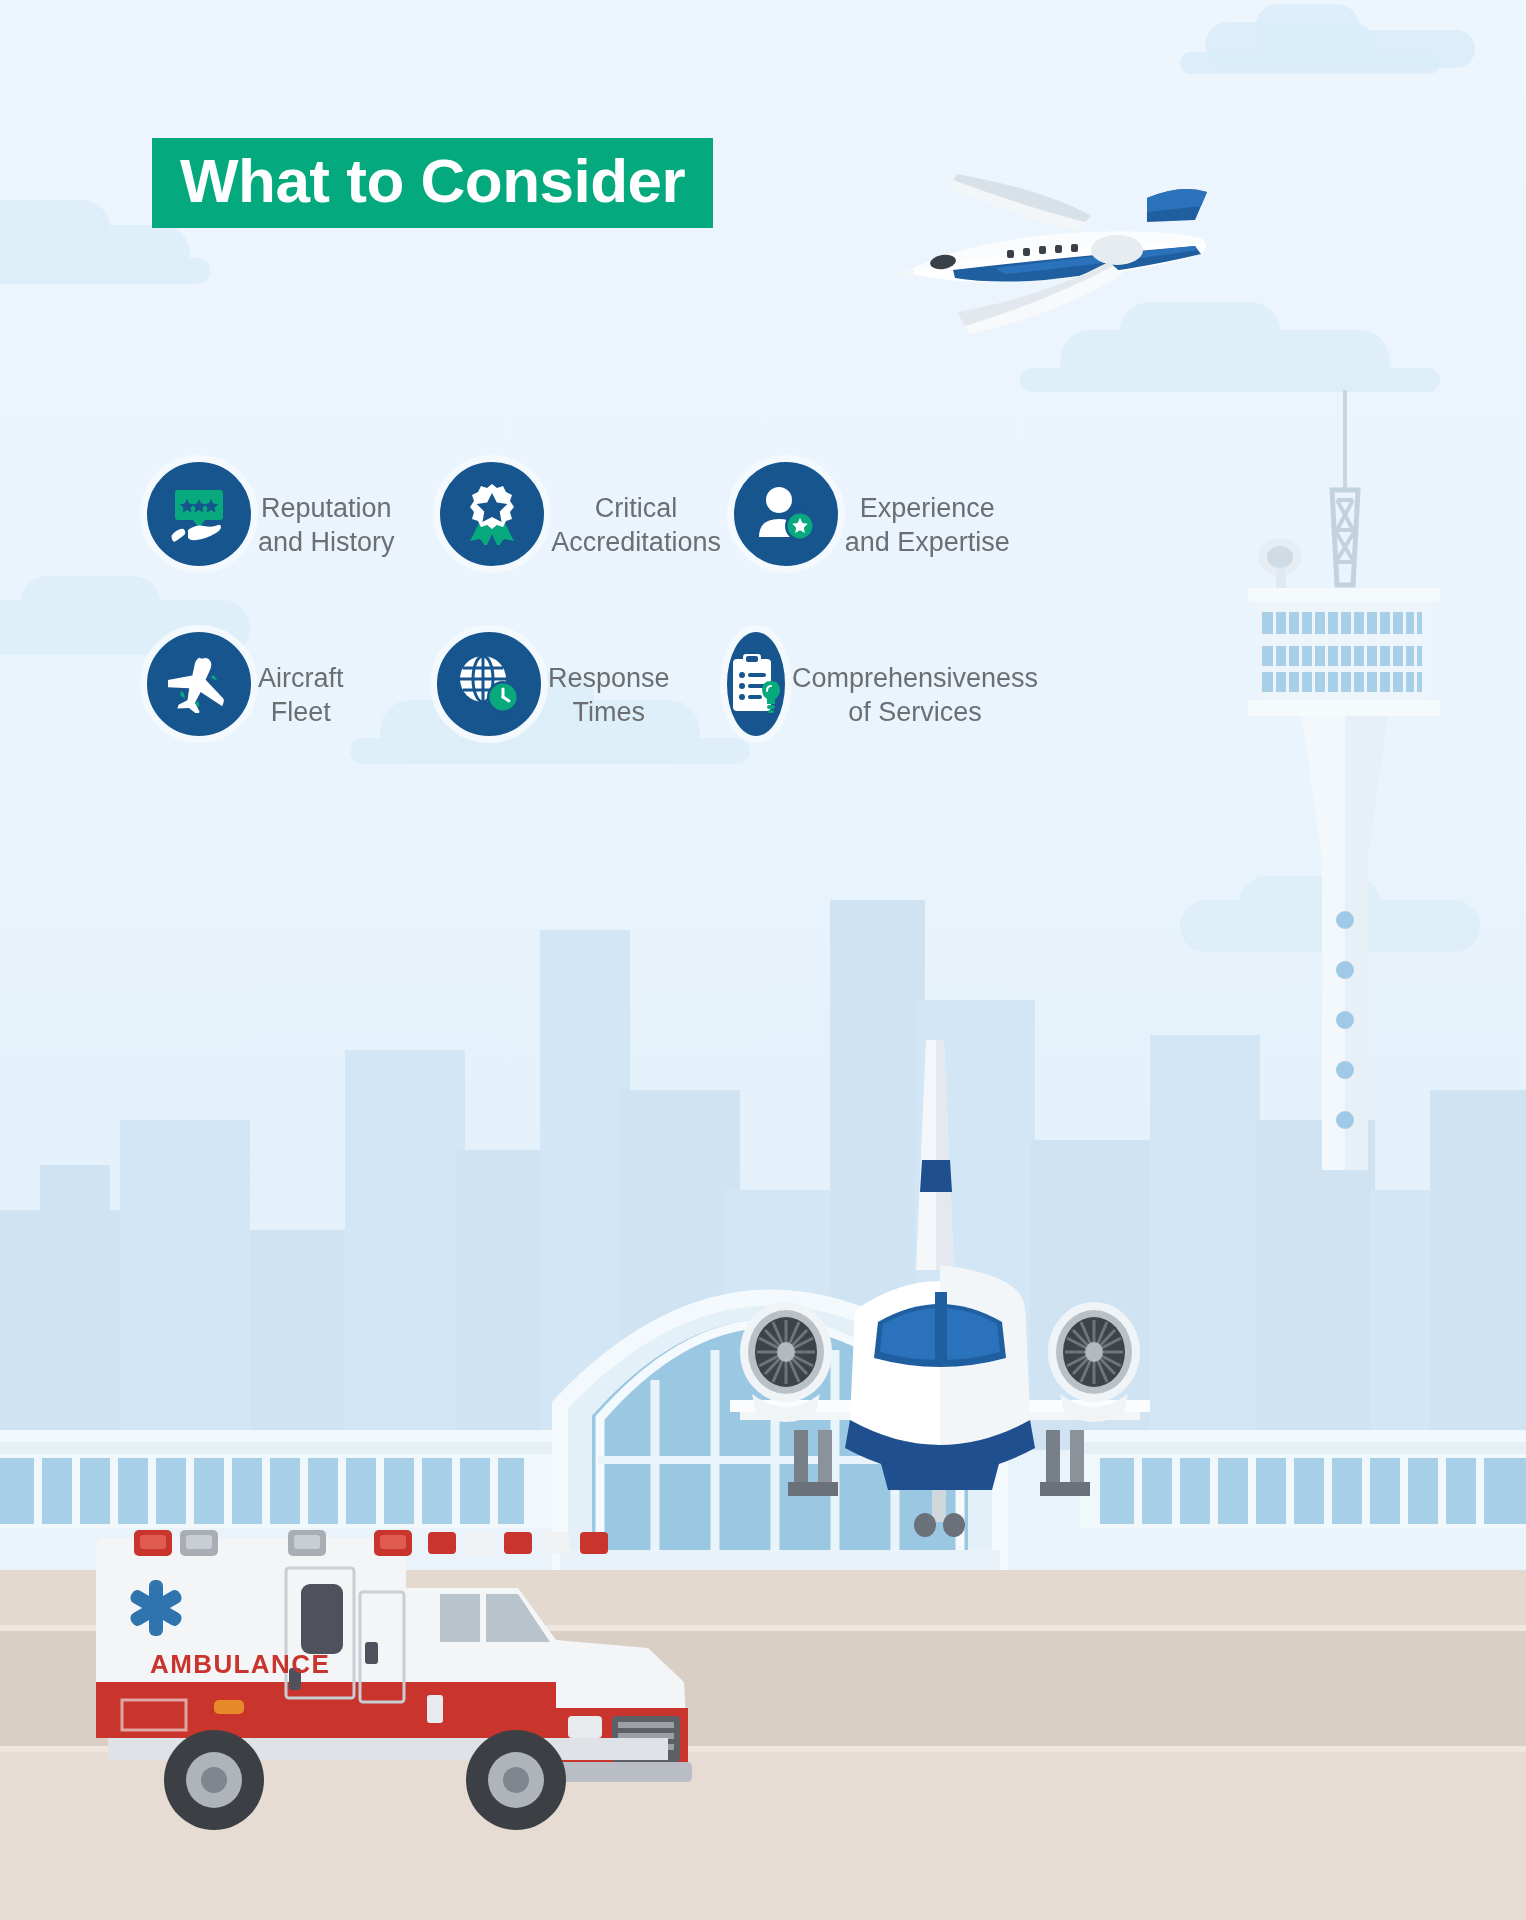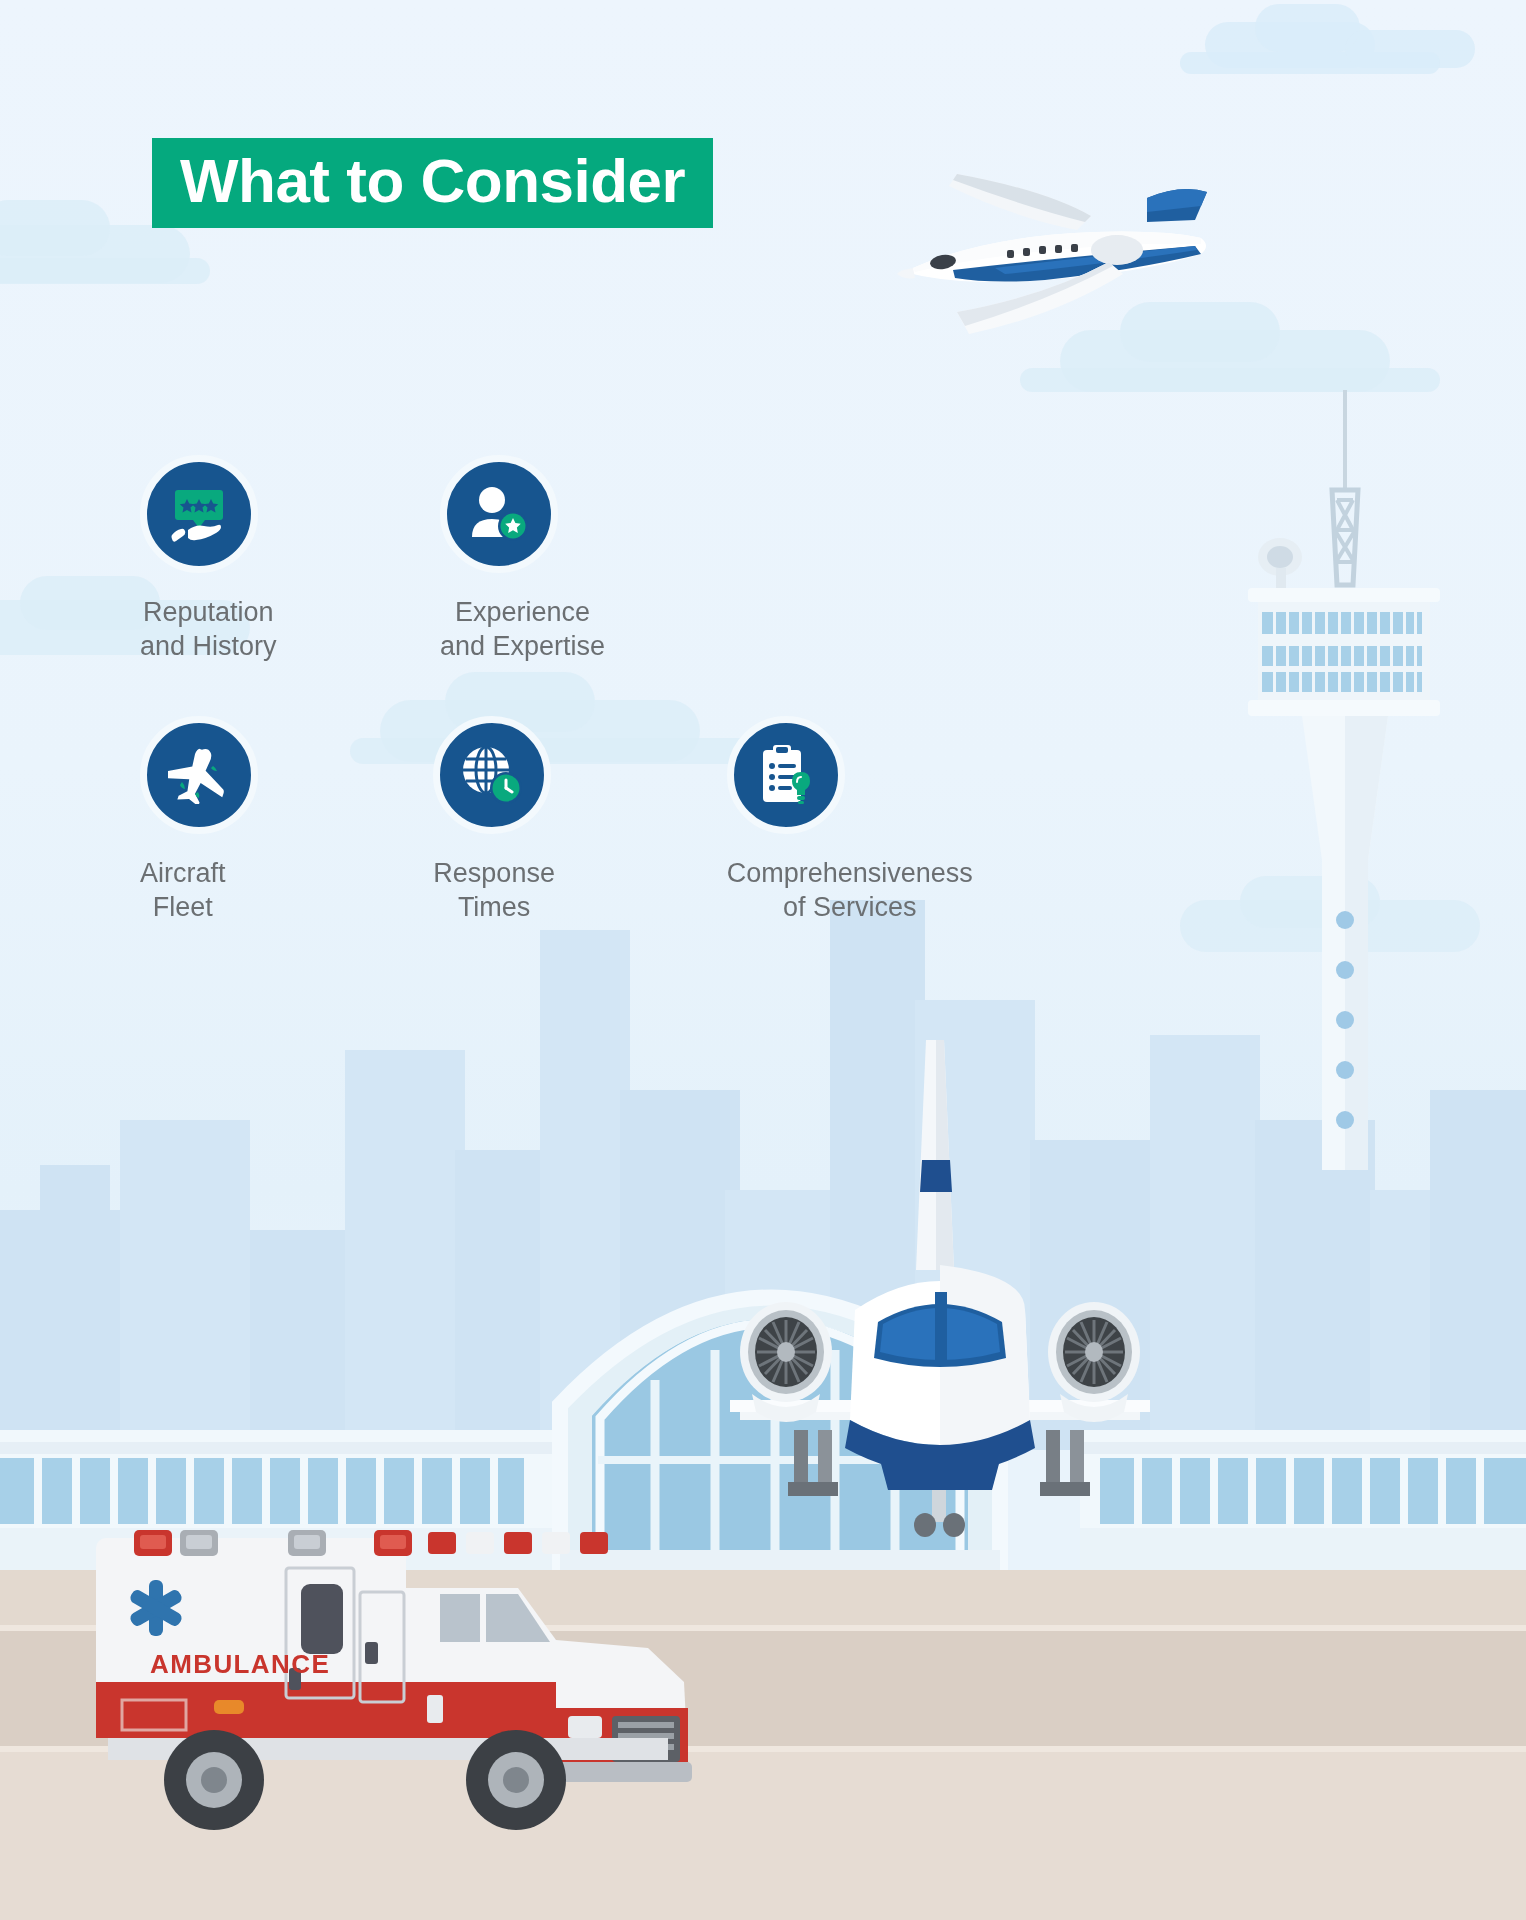--- a/index.html
+++ b/index.html
@@ -42,21 +42,21 @@
     color:#17558f;
     font-size:58px;
     font-weight:bold;
     line-height:1.22;
     letter-spacing:-0.5px;
   }
 
   
   .grid { position:absolute; left:140px; top:455px; width:880px; }
   .row { display:flex; }
-  .cell { width:300px; display:flex; flex-direction:column; align-items:flex-start; }
+  .cell { width:300px; display:flex; flex-direction:row; align-items:center; }
   .circle {
     width:118px; height:118px; border-radius:50%;
     background:#17558f;
     border:7px solid #f3f9fd;
     display:flex; align-items:center; justify-content:center;
     position:relative;
   }
   .cell-label {
     margin-top:22px;
     text-align:center;
@@ -491,20 +491,34 @@
               </g>
               <path d="M20 44 q8 -6 16 -4 q8 2 14 -1 q3 -1 3 2 q0 3 -5 6 q-10 6 -20 7 q-5 1 -8 -2 z" fill="#ffffff"></path>
               <path d="M4 49 q4 -5 9 -6 q3 -1 4 2 q1 3 -2 5 l-7 5 q-3 2 -4 -2 q-1 -3 0 -4 z" fill="#ffffff"></path>
             </svg>
           </span>
         </div>
         <div class="cell-label">Reputation
 and History</div>
       </div>
 
+      <div class="cell">
+        <div class="circle">
+          <span>
+            <svg width="60" height="62" viewBox="0 0 60 62">
+              <path d="M18 38 l-10 20 l10 -2 l6 8 l8 -17 z" fill="#09a97e"></path>
+              <path d="M42 38 l10 20 l-10 -2 l-6 8 l-8 -17 z" fill="#09a97e"></path>
+              <path d="M30 1 l5 4 l6 -2 l3 6 l6 3 l-2 6 l4 6 l-4 5 l2 7 l-6 2 l-3 6 l-6 -2 l-5 4 l-5 -4 l-6 2 l-3 -6 l-6 -2 l2 -7 l-4 -5 l4 -6 l-2 -6 l6 -3 l3 -6 l6 2 z" fill="#ffffff"></path>
+              <path d="M30 10 l4.8 9.6 l10.6 1.5 l-7.7 7.4 l1.8 10.5 l-9.5 -5 l-9.5 5 l1.8 -10.5 l-7.7 -7.4 l10.6 -1.5 z" fill="#17558f"></path>
+            </svg>
+          </span>
+        </div>
+        <div class="cell-label">Critical
+Accreditations</div>
+      </div>
 
       <div class="cell">
         <div class="circle">
           <span>
             <svg width="60" height="58" viewBox="0 0 60 58">
               <circle cx="23" cy="15" r="13" fill="#ffffff"></circle>
               <path d="M3 52 q0 -18 20 -18 q20 0 20 18 z" fill="#ffffff"></path>
               <circle cx="44" cy="41" r="15" fill="#17558f"></circle>
               <circle cx="44" cy="41" r="12.5" fill="#09a97e"></circle>
               <path d="M44 33 l2.4 4.9 l5.4 .8 l-3.9 3.8 l.9 5.4 l-4.8 -2.6 l-4.8 2.6 l.9 -5.4 l-3.9 -3.8 l5.4 -.8 z" fill="#ffffff"></path>

